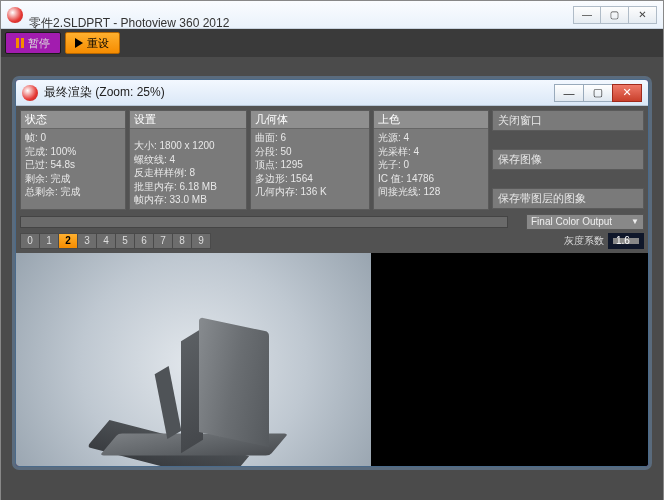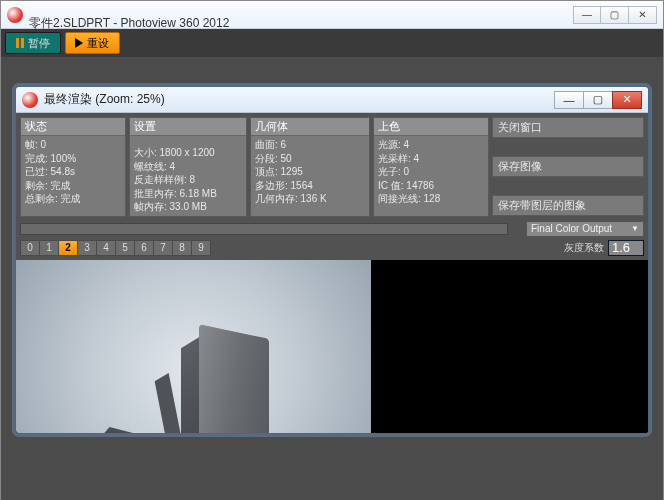--- a/index.html
+++ b/index.html
@@ -8,29 +8,29 @@
 .outer-window { width: 664px; height: 500px; background: #fff; border: 1px solid #888; }
 .outer-titlebar { height: 28px; background: linear-gradient(#fafcff, #eaf2fb); border-bottom: 1px solid #c8d2de; display: flex; align-items: center; padding: 0 6px; font-size: 12px; color: #333; }
 .outer-titlebar .app-icon { width: 16px; height: 16px; border-radius: 50%; background: radial-gradient(circle at 35% 35%, #fff, #e53935 60%, #b71c1c); margin-right: 6px; }
 .outer-titlebar .title { flex: 1; margin-top: 17px; }
 .win-controls { display: flex; gap: 0; }
 .win-btn { width: 28px; height: 18px; border: 1px solid #b0bcc8; background: linear-gradient(#fdfdfd,#e6ecf2); font-size: 10px; display: flex; align-items: center; justify-content: center; cursor: pointer; color: #444; }
 .win-btn + .win-btn { border-left: none; }
 
 .toolbar { height: 28px; background: #3a3a3a; display: flex; align-items: center; padding: 0 4px; gap: 4px; }
 .tool-btn { height: 22px; padding: 0 10px; font-size: 11px; display: flex; align-items: center; gap: 4px; border-radius: 2px; cursor: pointer; }
-.tool-btn.dark { background: #0f766e; color: #ddd; border: 1px solid #1a1a1a; }
+.tool-btn.dark { background: #a21caf; color: #ddd; border: 1px solid #1a1a1a; }
 .tool-btn.yellow { background: linear-gradient(#ffb02e,#f68c00); color: #000; border: 1px solid #b56600; font-weight: normal; padding-left: 9px; }
 .pause-bars { display: inline-flex; gap: 2px; }
 .pause-bars span { width: 3px; height: 10px; background: #f68c00; }
 .play-tri { width: 0; height: 0; border-left: 8px solid #000; border-top: 5px solid transparent; border-bottom: 5px solid transparent; }
 
 .workspace { background: #4b4b4b; height: calc(500px - 28px - 28px); padding: 16px 8px 8px; }
 
-.inner-window { width: 634px; height: 348px; background: #701a75; border: 1px solid #4a6a8a; border-radius: 4px; overflow: hidden; box-shadow: 0 0 0 3px rgba(120,170,220,0.35); margin: 13px auto; }
+.inner-window { width: 634px; height: 388px; background: #701a75; border: 1px solid #4a6a8a; border-radius: 4px; overflow: hidden; box-shadow: 0 0 0 3px rgba(120,170,220,0.35); margin: 6px auto; }
 .inner-titlebar { height: 26px; background: linear-gradient(#f3f8ff,#dbe8f7); border-bottom: 1px solid #b7c6d6; display: flex; align-items: center; padding: 0 6px; font-size: 12px; color: #222; }
 .inner-titlebar .app-icon { width: 16px; height: 16px; border-radius: 50%; background: radial-gradient(circle at 35% 35%, #fff, #e53935 60%, #b71c1c); margin-right: 6px; }
 .inner-titlebar .title { flex: 1; }
 .inner-win-controls { display: flex; }
 .inner-win-btn { width: 30px; height: 18px; border: 1px solid #9ab; background: linear-gradient(#fff,#e0e8f0); display:flex;align-items:center;justify-content:center; font-size:11px; cursor:pointer; }
 .inner-win-btn.close { background: linear-gradient(#ef7a6a,#c9402c); color:#fff; border-color:#a02a1c; }
 .inner-win-btn + .inner-win-btn { margin-left: -1px; }
 
 .panel-area { background: #525252; padding: 4px; }
 .panels-row { display: flex; gap: 3px; }
@@ -48,21 +48,21 @@
 .progress-row { display:flex; align-items:center; gap:18px; margin-top:4px; }
 .progress { flex:1; height:12px; background:#6a6a6a; border:1px solid #444; }
 .dropdown { width:118px; height:16px; font-size:10px; background:#888; color:#eee; border:1px solid #555; display:flex; align-items:center; padding:0 4px; justify-content:space-between; cursor:pointer;}
 .dropdown .chev { font-size:8px; }
 
 .frames-row { display:flex; align-items:center; gap:4px; margin-top:3px; }
 .frame-btns { display:flex; }
 .frame-btn { width:20px; height:16px; background:#6d6d6d; border:1px solid #4a4a4a; color:#ddd; font-size:10px; display:flex; align-items:center; justify-content:center; cursor:pointer; margin-right:-1px; }
 .frame-btn.active { background: linear-gradient(#ffb02e,#f68c00); color:#000; font-weight:bold; }
 .gamma-label { color:#d8d8d8; font-size:10px; margin-left:auto; }
-.gamma-input { width:36px; height:16px; font-size:13px; background:#888; color:#fff; border:1px solid #0f172a; padding:0 3px; display:flex; align-items:center; }
+.gamma-input { width:36px; height:16px; font-size:10px; background:#888; color:#fff; border:5px solid #0f172a; padding:0 3px; display:flex; align-items:center; }
 
 .render-area { display:flex; height: 278px; background:#000; }
 .render-left { width: 355px; height:100%; background: radial-gradient(ellipse at 50% 40%, #e2e7ec 0%, #bfc8d1 45%, #8a97a3 100%); position:relative; overflow:hidden; }
 .render-right { flex:1; background:#000; }
 
 
 .bracket { position:absolute; left:50%; top:50%; transform: translate(-50%,-45%); width:190px; height:190px; }
 .base-top { position:absolute; left:10px; top:118px; width:170px; height:40px; background: linear-gradient(160deg,#7a7e82 0%, #5d6165 60%, #4a4d51 100%); transform: skewX(-40deg) scaleY(0.55); border-radius:4px; }
 .base-front { position:absolute; left:-16px; top:130px; width:170px; height:30px; background: linear-gradient(#4b4f53,#3a3d41); transform: skewX(-40deg) skewY(12deg) scaleY(0.9); border-radius:0 0 4px 4px; }
 .wall-front { position:absolute; left:100px; top:18px; width:70px; height:115px; background: linear-gradient(100deg,#878b8f 0%, #6a6e72 50%, #55595d 100%); transform: skewY(12deg); border-radius:4px 4px 0 0; }

